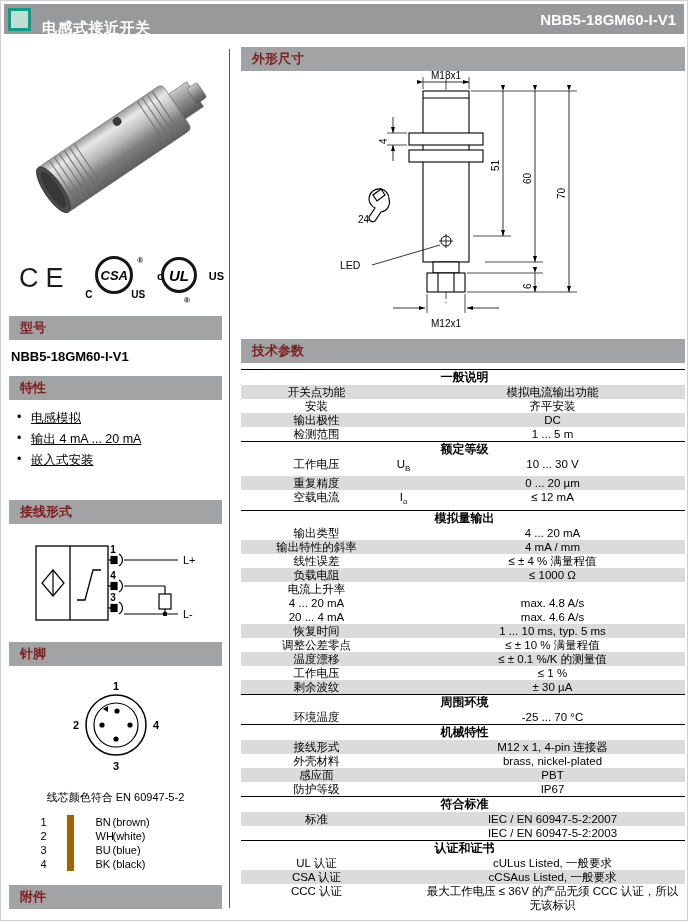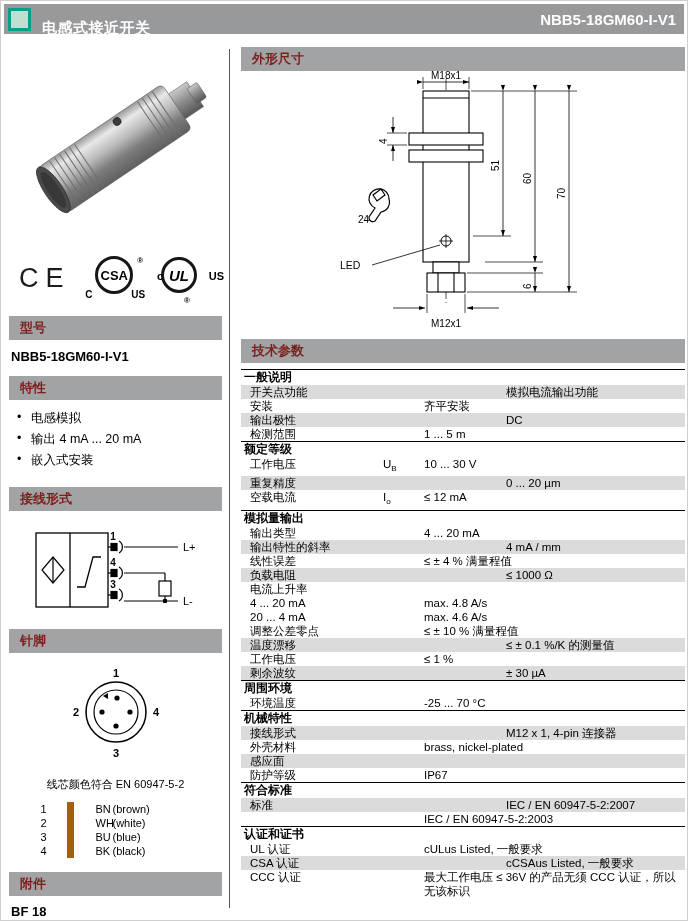--- a/index.html
+++ b/index.html
@@ -18,51 +18,51 @@
   
   .secbar { background:#a2a3a5; color:#7f1d1d; font-weight:bold; font-size:13px; padding:3px 0 3px 11px; }
 
   
   .leftcol { position:absolute; left:8px; top:46px; width:213px; }
   .photo-wrap { height:205px; }
   .logo-row { height:52px; display:flex; align-items:center; justify-content:space-between; padding:0 6px 0 10px; margin-bottom:12px;text-align:right; }
   .ce-mark { font-size:27px; letter-spacing:7px; font-weight:500; color:#1c1c1c; }
   .csa-mark, .ul-mark { position:relative; width:56px; height:48px; font-weight:bold; }
   .lg-circle { position:absolute; border:3px solid #161616; border-radius:50%; display:flex; align-items:center; justify-content:center; }
-  .csa-circle { left:8px; top:2px; width:38px; height:38px; font-size:13px; }
+  .csa-circle { left:8px; top:2px; width:38px; height:38px; font-size:13px; font-style:italic; }
   .ul-circle { left:1px; top:3px; width:36px; height:36px; font-size:15px; font-style:italic; }
   .lg-small { position:absolute; font-size:10px; font-weight:bold; }
   .csa-c { left:-2px; bottom:2px; } .csa-us { right:-2px; bottom:2px; } .csa-reg { right:0; top:2px; font-size:8px; }
   .ul-c { left:-3px; top:16px; font-size:11px; } .ul-us { right:-8px; top:16px; font-size:11px; } .ul-reg { left:24px; bottom:-3px; font-size:8px; }
 
   .model-value { font-weight:bold; font-size:13px; padding:9px 2px 12px; }
-  .features-list { list-style:none; padding:8px 0 16px 6px; }
+  .features-list { list-style:none; padding:8px 0 29px 6px;text-decoration:underline; }
   .features-list li { font-size:12.5px; padding:2px 0 2px 16px; position:relative; }
   .features-list li::before { content:"•"; position:absolute; left:2px; }
 
   .diagram-center { display:flex; justify-content:center; padding:10px 0 12px; }
   .pin-note { font-size:11px; text-align:center; margin:4px 0 10px; }
   .pin-table { width:150px; margin:0 auto 14px; }
   .pin-row { display:flex; font-size:11px; line-height:14px; }
   .pin-no { width:26px; }
   .pin-code { width:46px; border-left:7px solid #a16207; padding-left:22px; }
   .pin-color { flex:1; }
 
   .acc-list { padding:2px 2px 0; }
   .acc-name { font-weight:bold; font-size:13px; margin-top:6px; }
   .acc-desc { font-size:11px; color:#222; margin-top:2px; }
 
   
   .rightcol { position:absolute; left:240px; top:46px; width:444px; }
   .dim-wrap { height:268px; }
 
-  .tech-table { margin-top:6px; }
+  .tech-table { margin-top:6px;text-align:center; }
   .tsub { font-weight:bold; font-size:12px; border-top:1px solid #000; padding:1px 0 1px 3px; line-height:13px; }
   .trow { display:flex; align-items:flex-start; font-size:11.5px; line-height:14px; min-height:14px; padding-left:9px; }
-  .trow.shaded { background:#dbdbdb;gap:41px; }
+  .trow.shaded { background:#dbdbdb; }
   .tlabel { width:133px; flex:none; }
   .tsym  { width:41px; flex:none; }
   .tval  { flex:1; padding-right:4px; }
   sub { font-size:8px; }
 
   svg text { font-family:"Liberation Sans","DejaVu Sans",sans-serif; }
 </style>
 </head>
 <body>
 
@@ -371,20 +371,25 @@
         <div class="trow">
           <span class="tlabel">4 ... 20 mA</span>
           <span class="tsym"></span>
           <span class="tval">max. 4.8 A/s</span>
         </div>
         <div class="trow">
           <span class="tlabel">20 ... 4 mA</span>
           <span class="tsym"></span>
           <span class="tval">max. 4.6 A/s</span>
         </div>
+        <div class="trow shaded">
+          <span class="tlabel">恢复时间</span>
+          <span class="tsym"></span>
+          <span class="tval">1 ... 10 ms, typ. 5 ms</span>
+        </div>
         <div class="trow">
           <span class="tlabel">调整公差零点</span>
           <span class="tsym"></span>
           <span class="tval">≤ ± 10 % 满量程值</span>
         </div>
         <div class="trow shaded">
           <span class="tlabel">温度漂移</span>
           <span class="tsym"></span>
           <span class="tval">≤ ± 0.1 %/K 的测量值</span>
         </div>
@@ -411,20 +416,21 @@
           <span class="tval">M12 x 1, 4-pin  连接器</span>
         </div>
         <div class="trow">
           <span class="tlabel">外壳材料</span>
           <span class="tsym"></span>
           <span class="tval">brass, nickel-plated</span>
         </div>
         <div class="trow shaded">
           <span class="tlabel">感应面</span>
           <span class="tsym"></span>
+          <span class="tval">PBT</span>
         </div>
         <div class="trow">
           <span class="tlabel">防护等级</span>
           <span class="tsym"></span>
           <span class="tval">IP67</span>
         </div>
         <div class="tsub">符合标准</div>
         <div class="trow shaded">
           <span class="tlabel">标准</span>
           <span class="tsym"></span>

